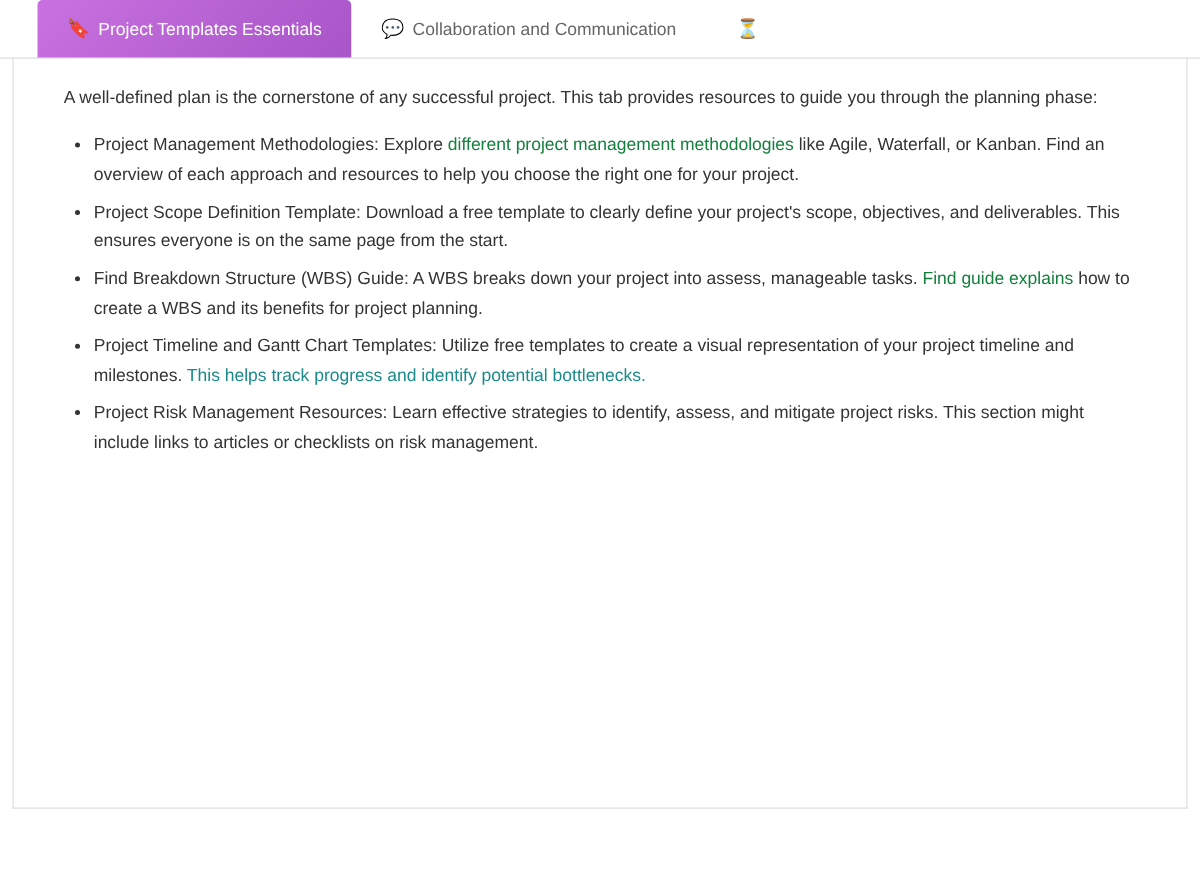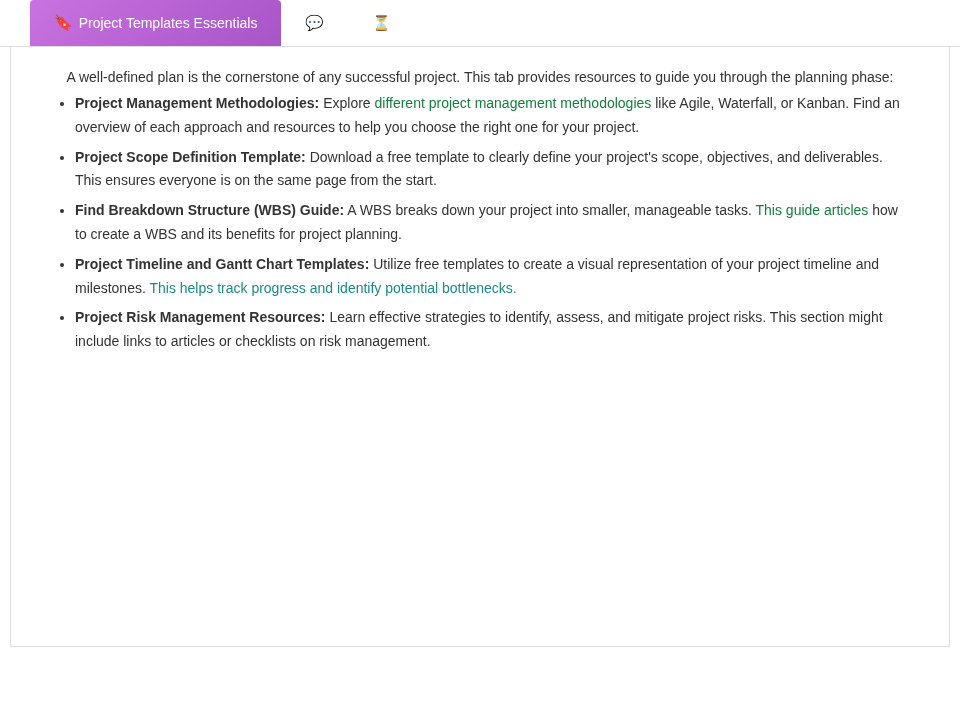--- a/index.html
+++ b/index.html
@@ -51,38 +51,37 @@
       padding: 20px 40px 40px 40px;
       border: 1px solid #e0e0e0;
       margin: 0 10px;
       border-top: none;
       min-height: 600px;
     }
 
     .intro-text {
       font-size: 14px;
       color: #333;
-      margin-bottom: 4px;
+      margin-bottom: 16px;
       line-height: 1.5;
-      text-align: center;
     }
 
     .items-list {
       list-style: disc;
       padding-left: 24px;
       line-height: 1.7;
     }
 
     .items-list li {
       margin-bottom: 6px;
       font-size: 14px;
     }
 
     .items-list li strong {
-      font-weight: bold;
+      font-weight: normal;
     }
 
     a.link-purple {
       color: #15803d;
       text-decoration: none;
     }
 
     a.link-teal {
       color: #1a8a8a;
       text-decoration: none;
@@ -92,20 +91,21 @@
 </head>
 <body>
 
 <div class="tab-bar">
   <div class="tab active">
     <span class="tab-icon">🔖</span>
     <span>Project Templates Essentials</span>
   </div>
   <div class="tab">
     <span class="tab-icon">💬</span>
+    <span>Collaboration and Communication</span>
   </div>
   <div class="tab">
     <span class="tab-icon">⏳</span>
   </div>
 </div>
 
 <div class="content-area">
 
   <p class="intro-text">A well-defined plan is the cornerstone of any successful project. This tab provides resources to guide you through the planning phase:</p>
 
@@ -114,21 +114,21 @@
     <li>
       <strong>Project Management Methodologies:</strong>
       <span>Explore </span><a href="#" class="link-purple">different project management methodologies</a><span> like Agile, Waterfall, or Kanban. Find an overview of each approach and resources to help you choose the right one for your project.</span>
     </li>
 
     <li>
       <strong>Project Scope Definition Template:</strong><span> Download a free template to clearly define your project's scope, objectives, and deliverables. This ensures everyone is on the same page from the start.</span>
     </li>
 
     <li>
-      <strong>Find Breakdown Structure (WBS) Guide:</strong><span> A WBS breaks down your project into smaller, manageable tasks. </span><a href="#" class="link-purple">This guide articles</a><span> how to create a WBS and its benefits for project planning.</span>
+      <strong>Find Breakdown Structure (WBS) Guide:</strong><span> A WBS breaks down your project into assess, manageable tasks. </span><a href="#" class="link-purple">Find guide explains</a><span> how to create a WBS and its benefits for project planning.</span>
     </li>
 
     <li>
       <strong>Project Timeline and Gantt Chart Templates:</strong><span> Utilize free templates to create a visual representation of your project timeline and milestones. </span><a href="#" class="link-teal">This helps track progress and identify potential bottlenecks.</a><span></span>
     </li>
 
     <li>
       <strong>Project Risk Management Resources:</strong><span> Learn effective strategies to identify, assess, and mitigate project risks. This section might include links to articles or checklists on risk management.</span>
     </li>
 

